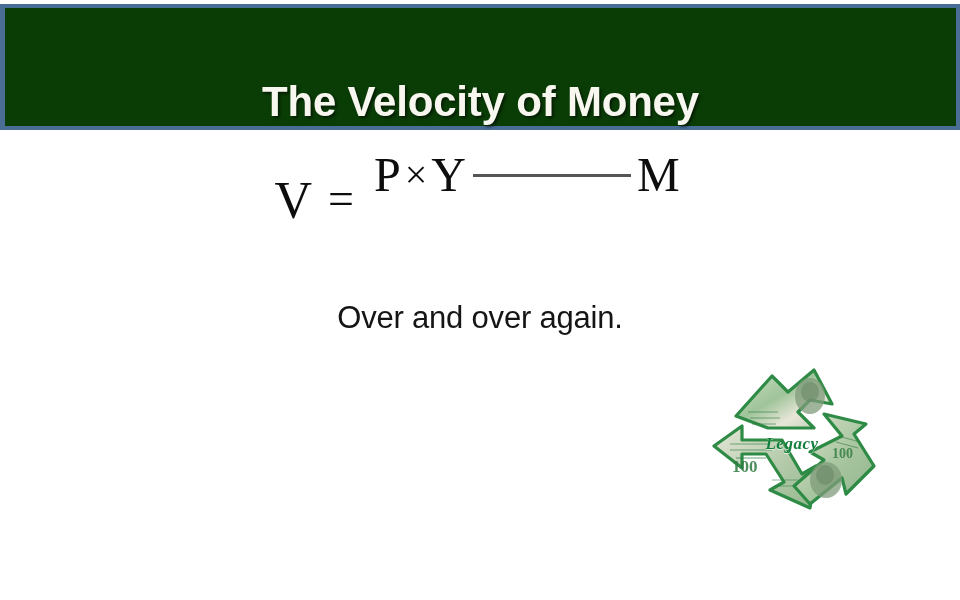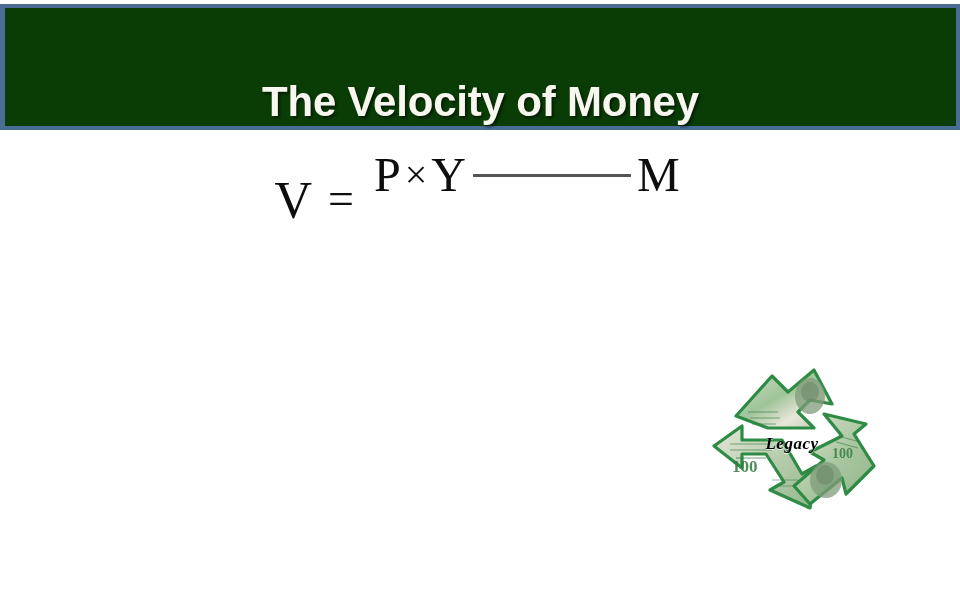--- a/index.html
+++ b/index.html
@@ -141,21 +141,21 @@
   .legacy-word {
     position: absolute;
     left: 0;
     top: 72px;
     width: 172px;
     text-align: center;
     font-family: "Liberation Serif", serif;
     font-weight: bold;
     font-size: 17px;
     font-style: italic;
-    color: #000000;
+    color: #15803d;
     letter-spacing: 0.5px;
     text-shadow: 0 1px 0 rgba(255,255,255,0.65);
     pointer-events: none;
   }
 </style>
 </head>
 <body>
 
 <div class="title-banner">
   <div class="title-text">The Velocity of Money</div>
@@ -167,20 +167,21 @@
   <span class="fraction">
     <span class="numerator">
       <span>P</span><span class="times-sign">×</span><span>Y</span>
     </span>
     <span class="frac-bar"></span>
     <span class="denominator">M</span>
   </span>
 </div>
 
 <div class="caption">
+  <div class="caption-line-2">Over and over again.</div>
 </div>
 
 <div class="recycle-graphic">
   <svg viewBox="0 0 172 168" xmlns="http://www.w3.org/2000/svg" aria-hidden="true">
     <defs>
       <linearGradient id="billTop" x1="0" y1="0" x2="1" y2="1">
         <stop offset="0%" stop-color="#cfe0c6"></stop>
         <stop offset="45%" stop-color="#9fc49a"></stop>
         <stop offset="70%" stop-color="#e8e6d8"></stop>
         <stop offset="100%" stop-color="#b9cbb0"></stop>

